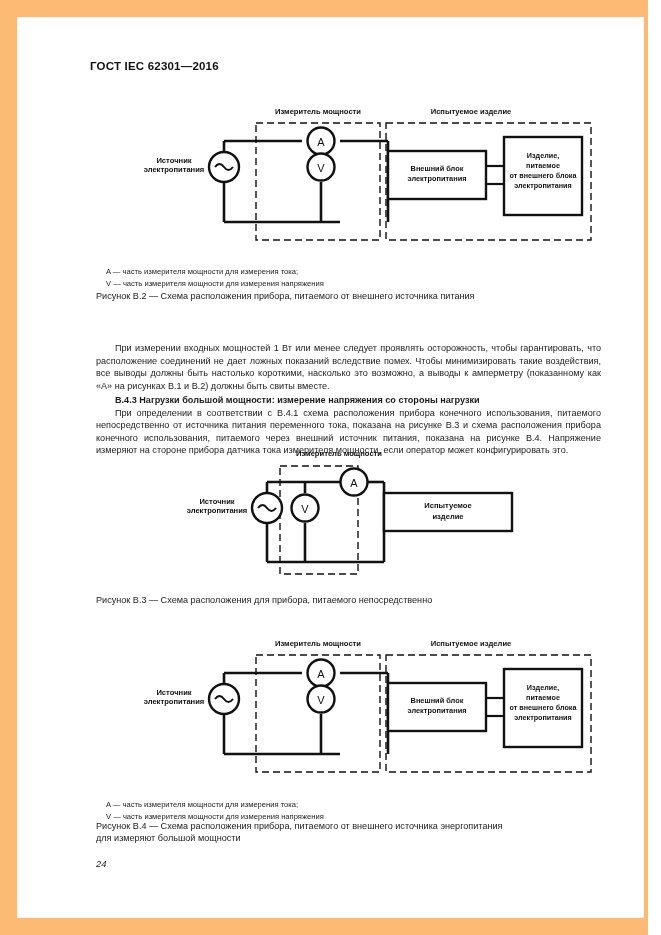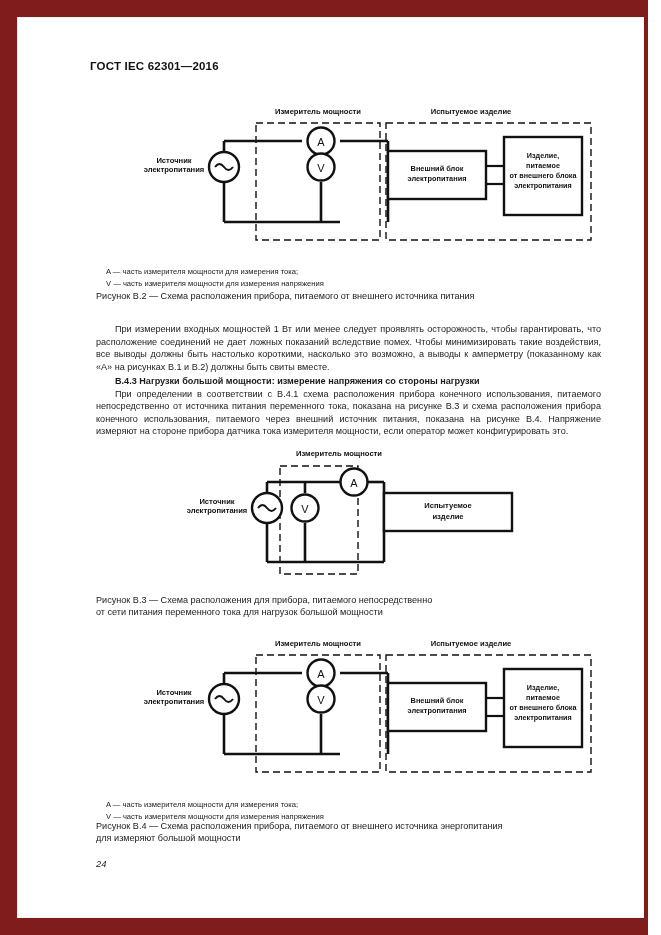--- a/index.html
+++ b/index.html
@@ -8,21 +8,21 @@
     background: #ffffff;
   }
   body {
     font-family: "Liberation Sans", sans-serif;
     color: #1a1a1a;
   }
   .page {
     position: relative;
     width: 648px;
     height: 935px;
-    background: #7f1d1d;
+    background: #fdba74;
     overflow: hidden;
     box-sizing: border-box;
   }
   .sheet {
     position: absolute;
     left: 18px;
     top: 18px;
     width: 625px;
     height: 899px;
     background: #ffffff;
@@ -38,20 +38,21 @@
     color: #111;
   }
   .body-text {
     position: absolute;
     left: 78px;
     width: 505px;
     font-size: 9.1px;
     line-height: 12.55px;
     text-align: justify;
     color: #1b1b1b;
+    margin-top: 19px;
   }
   .body-text p { margin: 0; }
   .indent { text-indent: 19px; }
   .sect-head {
     font-weight: bold;
     text-indent: 19px;
   }
   .legend {
     position: absolute;
     left: 88px;
@@ -203,21 +204,20 @@
         <text class="meter" x="209" y="66.5" text-anchor="middle">V</text>
 
         <rect x="288" y="47" width="128" height="38" fill="#fff" stroke="#111" stroke-width="2.4"></rect>
         <text class="lbl" x="352" y="62" text-anchor="middle" font-size="7.6">Испытуемое</text>
         <text class="lbl" x="352" y="73" text-anchor="middle" font-size="7.6">изделие</text>
       </svg>
     </div>
 
     <div class="caption" style="top:576px;">
       <div>Рисунок B.3 — Схема расположения для прибора, питаемого непосредственно</div>
-      <div>от сети питания переменного тока для нагрузок большой мощности</div>
     </div>
 
     <div class="fig" style="left:78px; top:618px;">
       <svg width="500" height="145" viewBox="0 0 500 145">
         <text class="hdl" x="222" y="10" text-anchor="middle">Измеритель мощности</text>
         <text class="hdl" x="375" y="10" text-anchor="middle">Испытуемое изделие</text>
 
         <rect x="160" y="19" width="124" height="117" fill="none" stroke="#111" stroke-width="1.4" stroke-dasharray="7,4"></rect>
         <rect x="290" y="19" width="205" height="117" fill="none" stroke="#111" stroke-width="1.4" stroke-dasharray="7,4"></rect>
 

